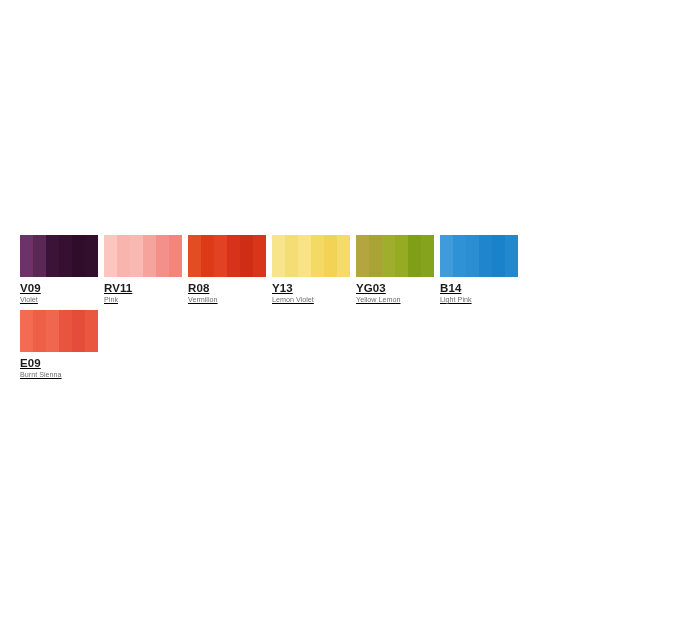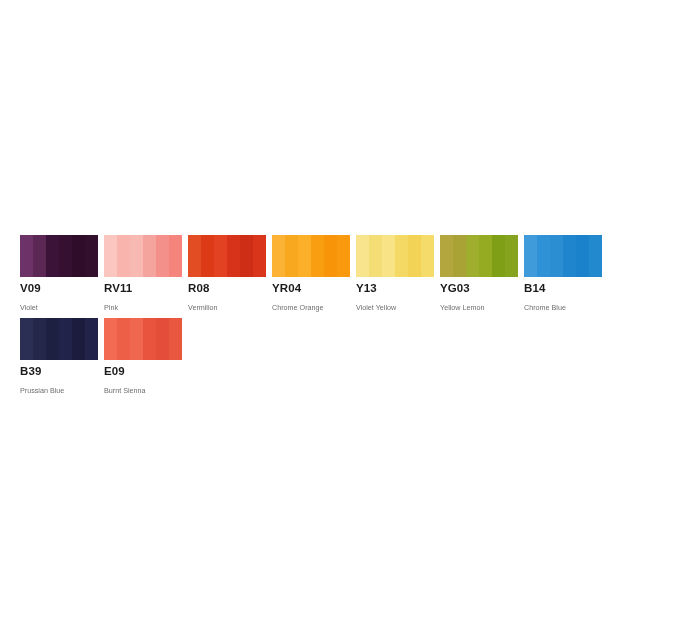--- a/index.html
+++ b/index.html
@@ -27,20 +27,21 @@
     display: flex;
     flex-direction: row;
     align-items: flex-start;
     margin-bottom: 6px;
   }
 
   .swatch-cell {
     width: 78px;
     margin-right: 6px;
     flex: 0 0 auto;
+    text-decoration: underline;
   }
 
   .swatch-chip {
     width: 78px;
     height: 42px;
     box-sizing: border-box;
     position: relative;
     background-repeat: no-repeat;
   }
 
@@ -51,21 +52,21 @@
     letter-spacing: 0.1px;
     margin-top: 5px;
     line-height: 12px;
     white-space: nowrap;
   }
 
   .swatch-name {
     font-size: 7.2px;
     font-weight: normal;
     color: #6e6e72;
-    margin-top: 9px;
+    margin-top: 1px;
     line-height: 9px;
     white-space: nowrap;
   }
 </style>
 </head>
 <body style="background: rgb(255, 255, 255);">
 
 <div id="chart">
     <div class="swatch-row">
       <div class="swatch-cell">
@@ -77,45 +78,35 @@
         <div class="swatch-chip" style="background: linear-gradient(90deg, rgb(251, 197, 192) 0%, rgb(251, 197, 192) 16.67%, rgb(249, 180, 174) 16.67%, rgb(249, 180, 174) 33.33%, rgb(249, 185, 179) 33.33%, rgb(249, 185, 179) 50%, rgb(245, 164, 157) 50%, rgb(245, 164, 157) 66.67%, rgb(243, 144, 138) 66.67%, rgb(243, 144, 138) 83.33%, rgb(244, 132, 124) 83.33%, rgb(244, 132, 124) 100%) rgb(246, 166, 160);"></div>
         <div class="swatch-code">RV11</div>
         <div class="swatch-name">Pink</div>
       </div>
       <div class="swatch-cell">
         <div class="swatch-chip" style="background: linear-gradient(90deg, rgb(226, 77, 36) 0%, rgb(226, 77, 36) 16.67%, rgb(221, 59, 24) 16.67%, rgb(221, 59, 24) 33.33%, rgb(227, 66, 34) 33.33%, rgb(227, 66, 34) 50%, rgb(214, 51, 26) 50%, rgb(214, 51, 26) 66.67%, rgb(207, 46, 22) 66.67%, rgb(207, 46, 22) 83.33%, rgb(216, 53, 27) 83.33%, rgb(216, 53, 27) 100%) rgb(224, 58, 26);"></div>
         <div class="swatch-code">R08</div>
         <div class="swatch-name">Vermilion</div>
       </div>
       <div class="swatch-cell">
-        <div class="swatch-chip" style="background: linear-gradient(90deg, rgb(251, 178, 53) 0%, rgb(251, 178, 53) 16.67%, rgb(248, 168, 31) 16.67%, rgb(248, 168, 31) 33.33%, rgb(252, 176, 42) 33.33%, rgb(252, 176, 42) 50%, rgb(249, 157, 17) 50%, rgb(249, 157, 17) 66.67%, rgb(248, 148, 8) 66.67%, rgb(248, 148, 8) 83.33%, rgb(249, 154, 14) 83.33%, rgb(249, 154, 14) 100%) rgb(249, 166, 27);"></div>
-        <div class="swatch-code">YR04</div>
-        <div class="swatch-name">Chrome Orange</div>
-      </div>
-      <div class="swatch-cell">
         <div class="swatch-chip" style="background: linear-gradient(90deg, rgb(247, 228, 140) 0%, rgb(247, 228, 140) 16.67%, rgb(245, 221, 118) 16.67%, rgb(245, 221, 118) 33.33%, rgb(248, 228, 134) 33.33%, rgb(248, 228, 134) 50%, rgb(244, 217, 100) 50%, rgb(244, 217, 100) 66.67%, rgb(242, 211, 85) 66.67%, rgb(242, 211, 85) 83.33%, rgb(245, 219, 106) 83.33%, rgb(245, 219, 106) 100%) rgb(246, 224, 122);"></div>
         <div class="swatch-code">Y13</div>
-        <div class="swatch-name">Violet Yellow</div>
+        <div class="swatch-name">Lemon Violet</div>
       </div>
       <div class="swatch-cell">
         <div class="swatch-chip" style="background: linear-gradient(90deg, rgb(179, 166, 63) 0%, rgb(179, 166, 63) 16.67%, rgb(169, 162, 53) 16.67%, rgb(169, 162, 53) 33.33%, rgb(159, 174, 45) 33.33%, rgb(159, 174, 45) 50%, rgb(149, 171, 34) 50%, rgb(149, 171, 34) 66.67%, rgb(127, 159, 23) 66.67%, rgb(127, 159, 23) 83.33%, rgb(134, 163, 29) 83.33%, rgb(134, 163, 29) 100%) rgb(169, 168, 47);"></div>
         <div class="swatch-code">YG03</div>
         <div class="swatch-name">Yellow Lemon</div>
       </div>
       <div class="swatch-cell">
         <div class="swatch-chip" style="background: linear-gradient(90deg, rgb(63, 155, 217) 0%, rgb(63, 155, 217) 16.67%, rgb(47, 146, 214) 16.67%, rgb(47, 146, 214) 33.33%, rgb(43, 142, 210) 33.33%, rgb(43, 142, 210) 50%, rgb(31, 134, 205) 50%, rgb(31, 134, 205) 66.67%, rgb(26, 130, 202) 66.67%, rgb(26, 130, 202) 83.33%, rgb(35, 137, 207) 83.33%, rgb(35, 137, 207) 100%) rgb(42, 143, 212);"></div>
         <div class="swatch-code">B14</div>
-        <div class="swatch-name">Chrome Blue</div>
+        <div class="swatch-name">Light Pink</div>
       </div>
     </div>
     <div class="swatch-row">
-      <div class="swatch-cell">
-        <div class="swatch-chip" style="background: linear-gradient(90deg, rgb(44, 47, 84) 0%, rgb(44, 47, 84) 16.67%, rgb(36, 38, 74) 16.67%, rgb(36, 38, 74) 33.33%, rgb(30, 32, 66) 33.33%, rgb(30, 32, 66) 50%, rgb(34, 35, 74) 50%, rgb(34, 35, 74) 66.67%, rgb(27, 28, 62) 66.67%, rgb(27, 28, 62) 83.33%, rgb(33, 35, 72) 83.33%, rgb(33, 35, 72) 100%) rgb(35, 36, 71);"></div>
-        <div class="swatch-code">B39</div>
-        <div class="swatch-name">Prussian Blue</div>
-      </div>
       <div class="swatch-cell">
         <div class="swatch-chip" style="background: linear-gradient(90deg, rgb(242, 107, 82) 0%, rgb(242, 107, 82) 16.67%, rgb(238, 95, 71) 16.67%, rgb(238, 95, 71) 33.33%, rgb(240, 103, 80) 33.33%, rgb(240, 103, 80) 50%, rgb(232, 84, 62) 50%, rgb(232, 84, 62) 66.67%, rgb(228, 77, 57) 66.67%, rgb(228, 77, 57) 83.33%, rgb(234, 87, 64) 83.33%, rgb(234, 87, 64) 100%) rgb(239, 97, 73);"></div>
         <div class="swatch-code">E09</div>
         <div class="swatch-name">Burnt Sienna</div>
       </div>
     </div>
   </div>
 
 </body></html>

